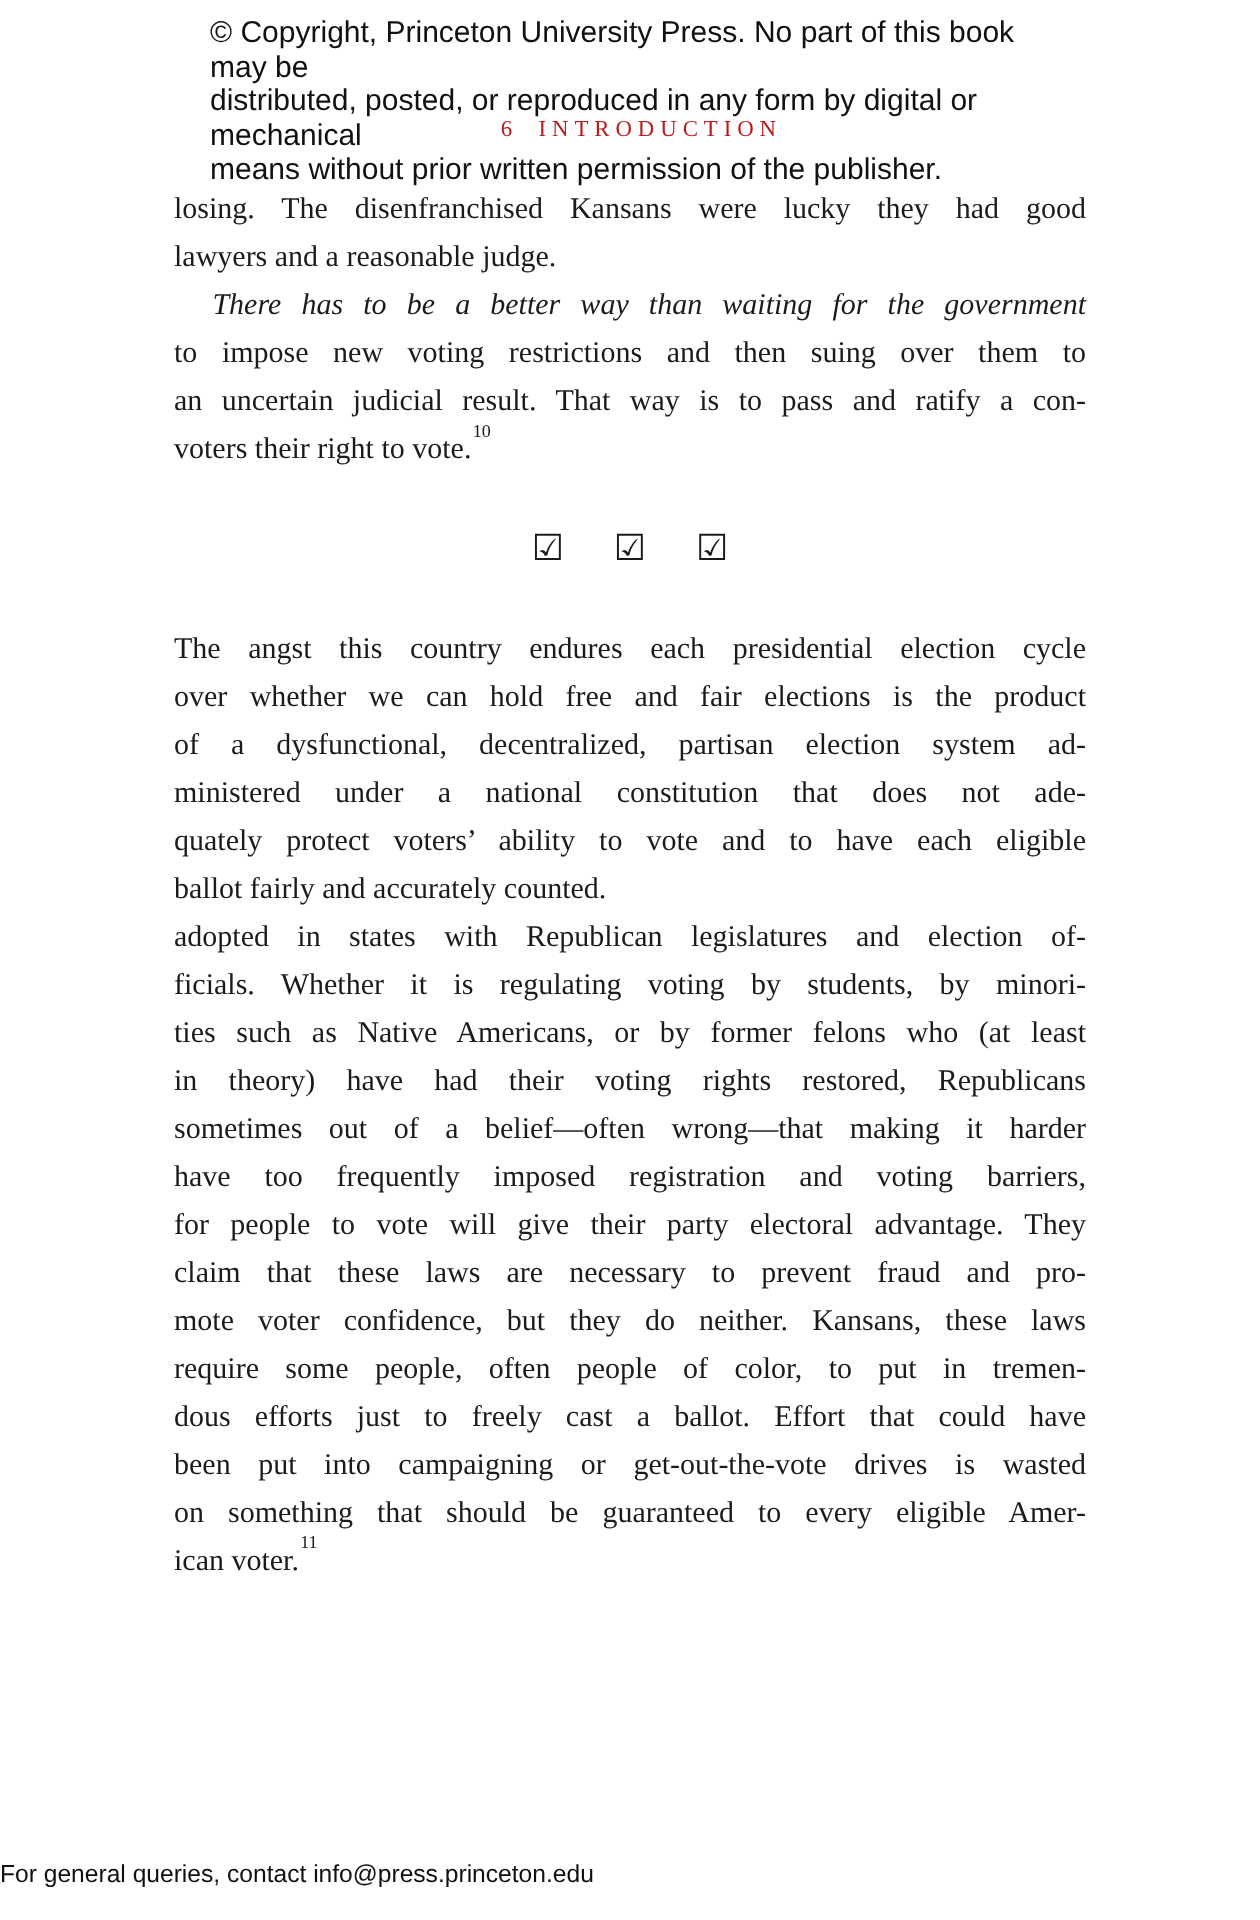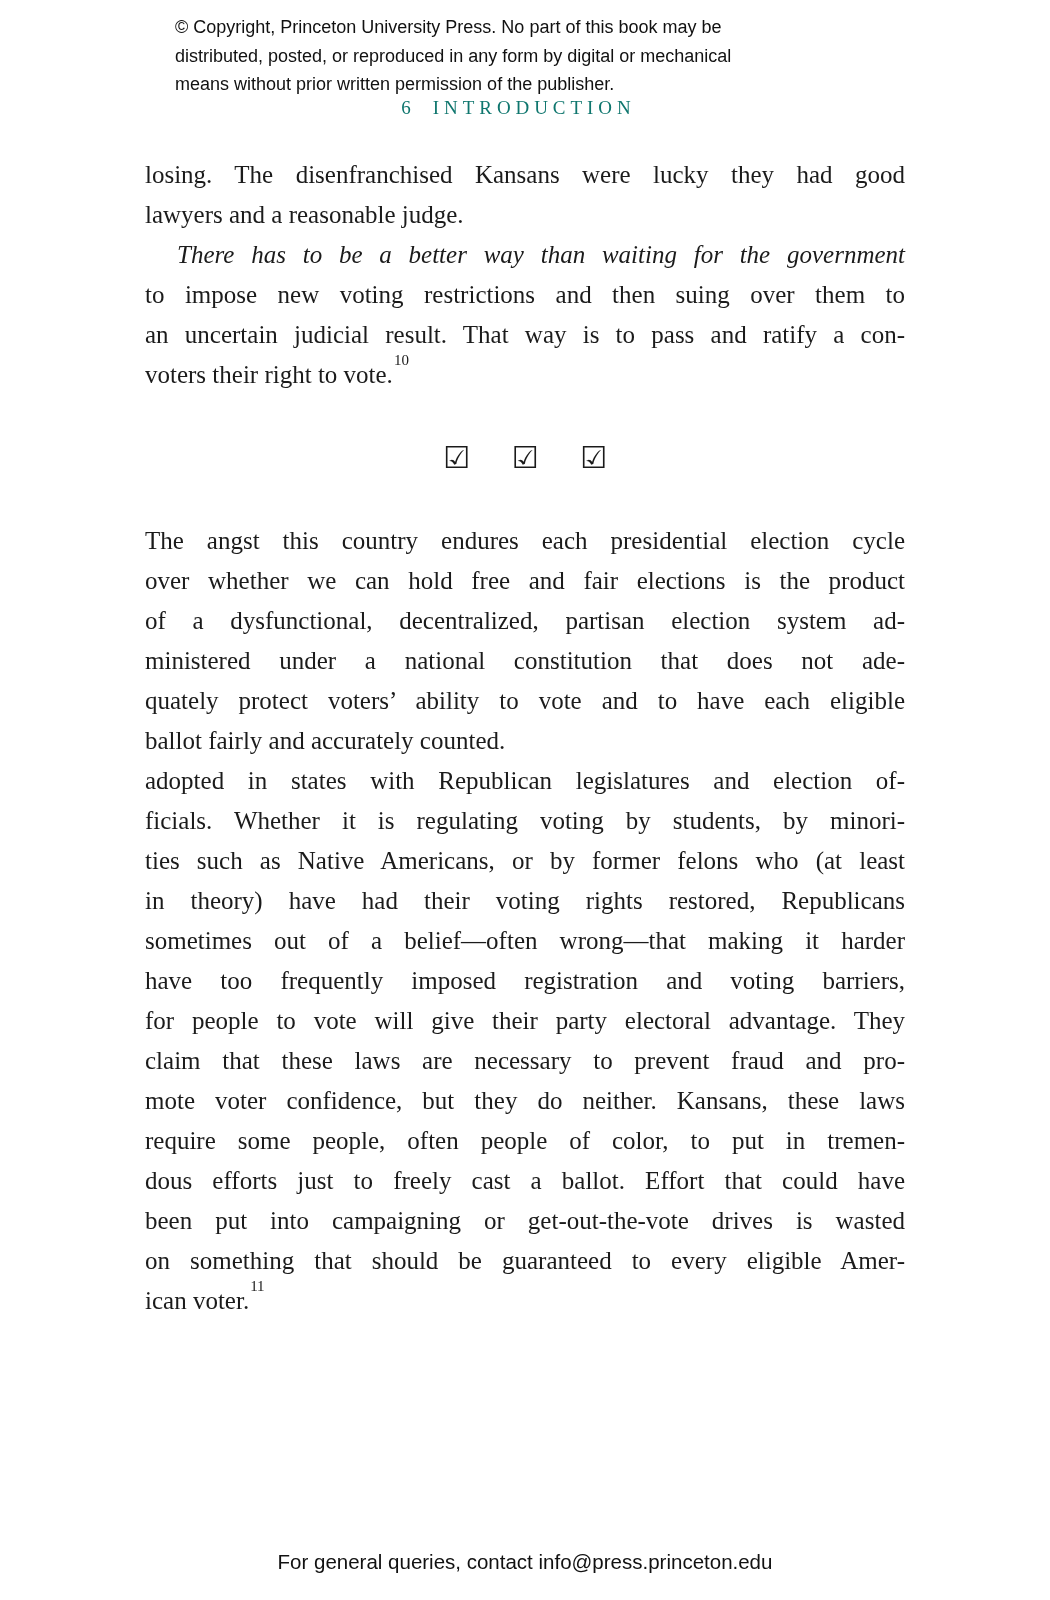--- a/index.html
+++ b/index.html
@@ -9,32 +9,32 @@
     background:#ffffff;
     margin:0 auto;
     overflow:hidden;
     color:#1b1b1b;
   }
   
   .copyright{
     position:absolute;
     top:13px;left:175px;width:690px;
     font-family:"Liberation Sans",sans-serif;
-    font-size:18px;line-height:28.5px;
+    font-size:25px;line-height:28.5px;
     color:#111;
     text-align:left;
   }
   
   .running-head{
     position:absolute;
-    top:97px;left:136px;width:760px;
+    top:97px;left:152px;width:760px;
     text-align:center;
     font-family:"Liberation Serif",serif;
     font-size:19px;
-    color:#0f766e;
+    color:#b91c1c;
   }
   .running-head .pagenum{
     display:inline-block;
     margin-right:22px;
     letter-spacing:0;
   }
   .running-head .chapter{
     display:inline-block;
     letter-spacing:0.26em;
     margin-right:-0.26em;
@@ -86,21 +86,20 @@
     color:#1a1a1a;
   }
   .divider .box{
     display:inline-block;
     margin:0 16px;
   }
   
   .footer{
     position:absolute;
     top:1550px;left:0;width:100%;
-    text-align:center;
     font-family:"Liberation Sans",sans-serif;
     font-size:20.5px;
     color:#111;
   }
 </style>
 </head>
 <body>
 
 <div class="page">
 

